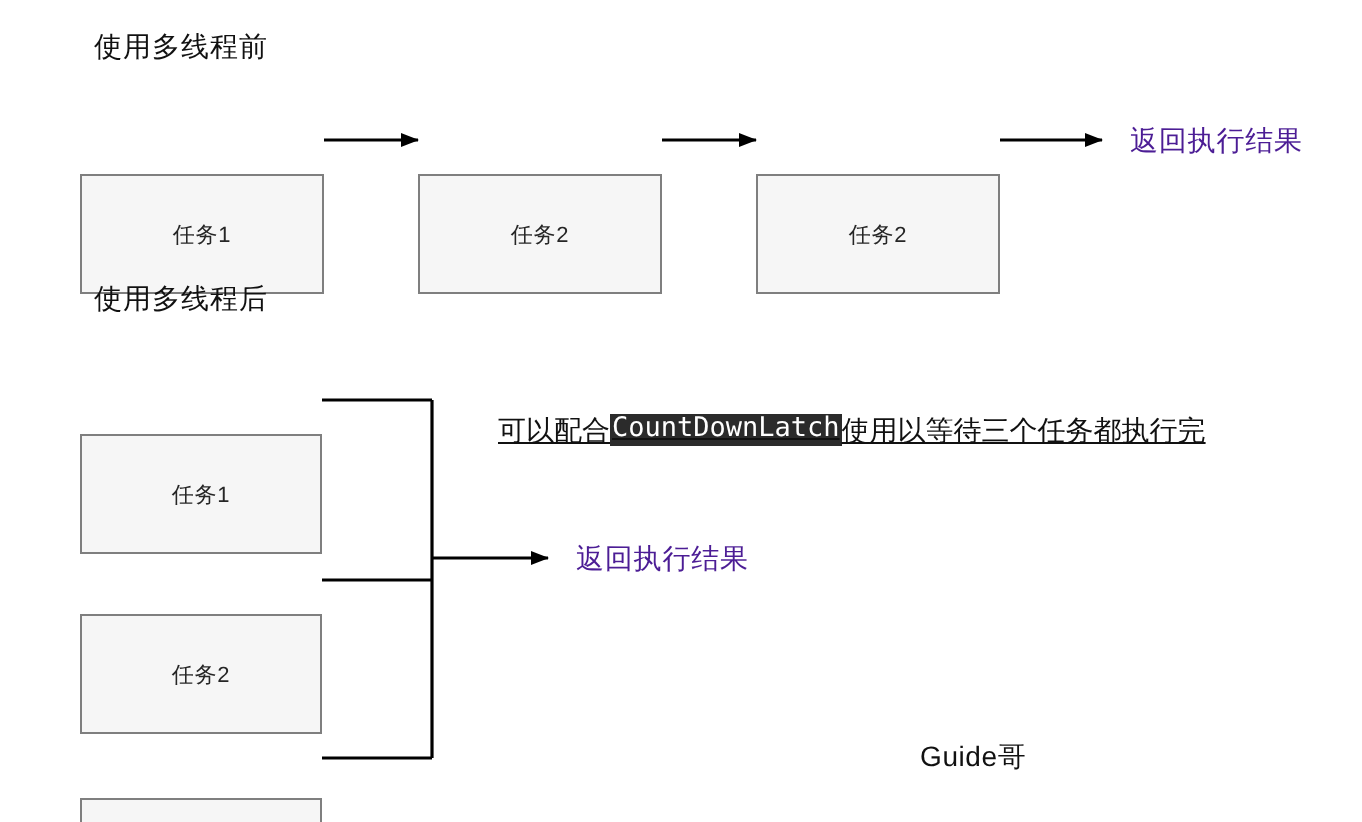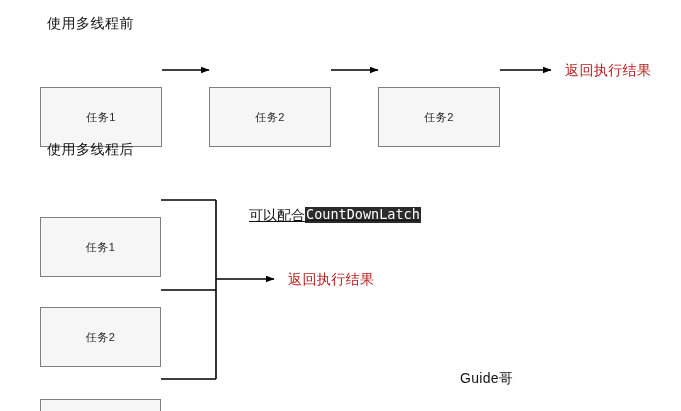--- a/index.html
+++ b/index.html
@@ -39,21 +39,21 @@
   .task-box .task-label {
     font-size: 11px;
     color: #262626;
     letter-spacing: 0.4px;
     white-space: nowrap;
   }
   .plain-text {
     position: absolute;
     font-size: 14px;
     line-height: 1;
-    color: #b91c1c;
+    color: #4c1d95;
     white-space: nowrap;
     letter-spacing: 0.4px;
   }
   .note-line {
     position: absolute;
     font-size: 14px;
     line-height: 1;
     color: #111111;
     white-space: nowrap;
     display: flex;
@@ -139,17 +139,18 @@
 
   <div class="task-box" style="left:40px; top:352px; width:121px; height:76px;text-align:right;">
     <span class="task-label">任务3</span>
   </div>
 
   <div class="plain-text" style="left:288px; top:272px;">返回执行结果</div>
 
   <div class="note-line" style="left:249px; top:207px;text-decoration:underline;">
     <span>可以配合</span>
       <span class="code-chip">CountDownLatch</span>
+      <span>使用以等待三个任务都执行完</span>
   </div>
 
   <div class="watermark" style="left:460px; top:370px;">Guide哥</div>
 
 </div>
 
 </body></html>

